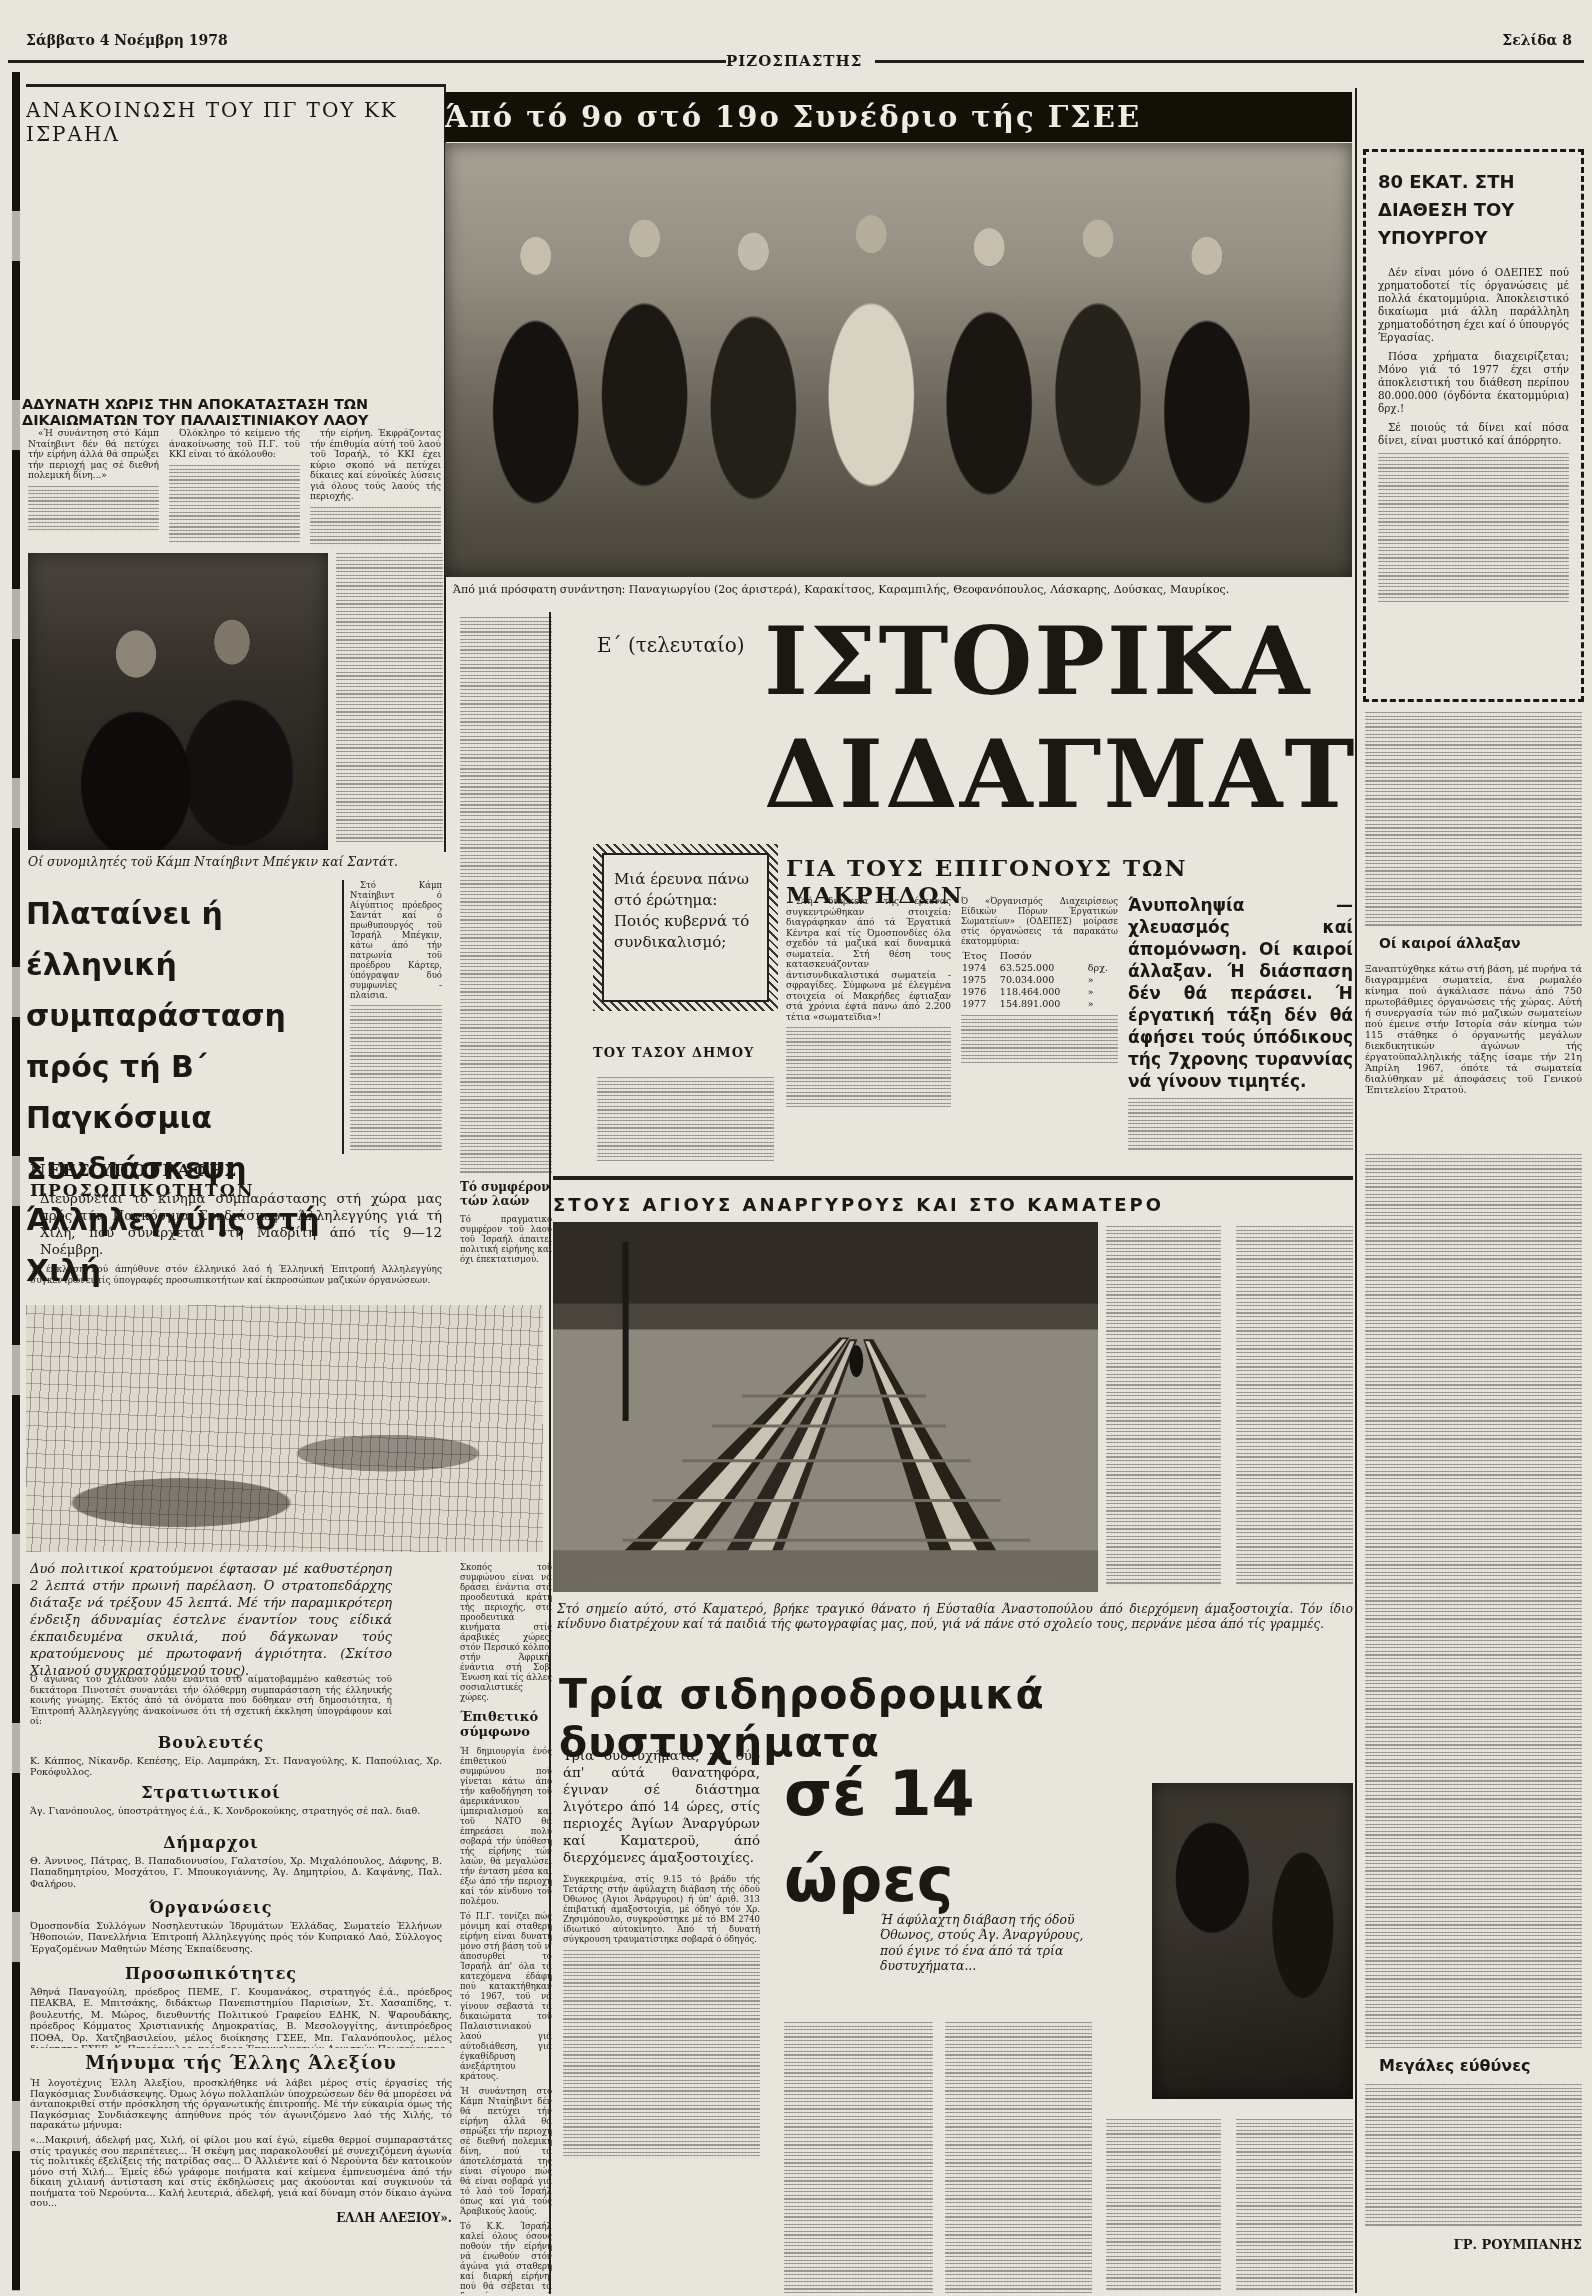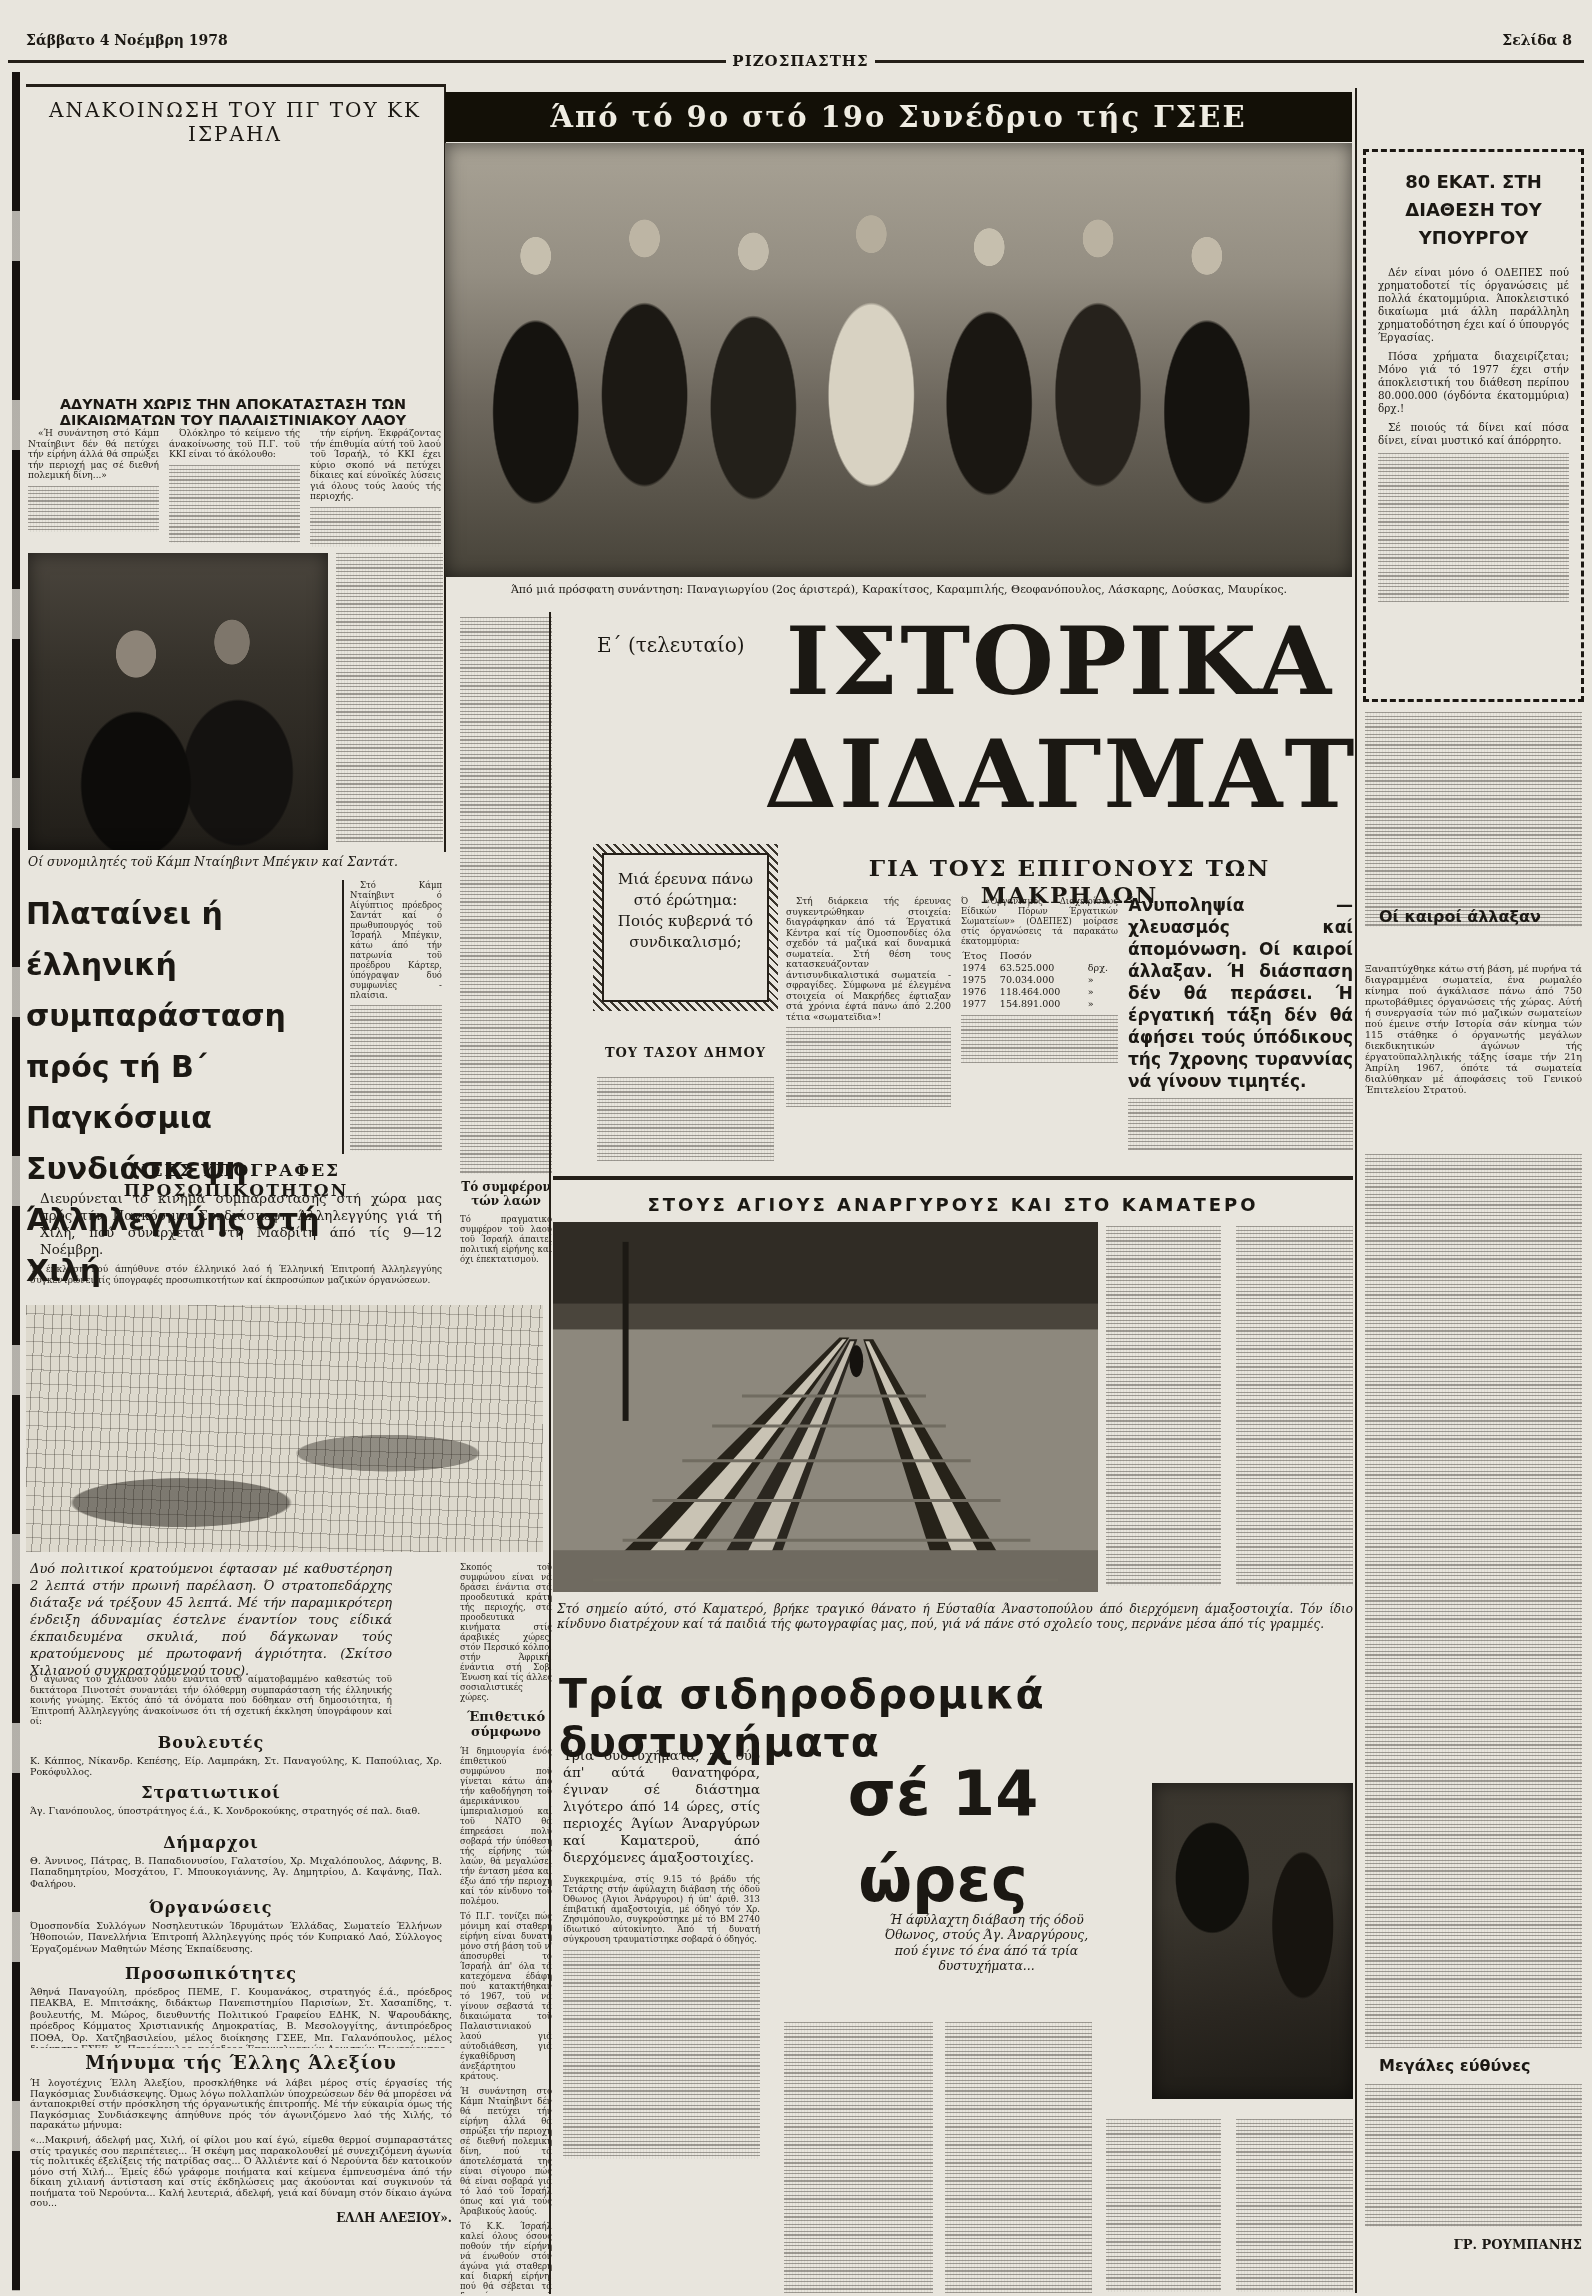--- a/index.html
+++ b/index.html
@@ -6,21 +6,21 @@
   html,body{background:#555}
   #page{position:relative;width:1592px;height:2296px;background:#e8e5dd;overflow:hidden;
          font-family:"DejaVu Serif",serif;color:#1b1813}
   .abs{position:absolute;overflow:hidden}
   .serif{font-family:"DejaVu Serif",serif}
   .sans{font-family:"DejaVu Sans",sans-serif}
   .body{font-size:9px;line-height:10.5px;text-align:justify;color:#201c15}
   .body p{margin-bottom:5px;text-indent:10px}
   .small{font-size:8.5px;line-height:10px}
   .ital{font-style:italic}
-  .ctr{text-align:center}
+  .ctr{}
   .b{font-weight:bold}
   .greek{background:
      repeating-linear-gradient(90deg, rgba(30,26,20,0) 0 2px, rgba(30,26,20,.08) 2px 3px),
      repeating-linear-gradient(180deg, rgba(30,26,20,.5) 0 1.3px, rgba(232,229,221,0) 1.3px 3.6px);
      opacity:.75}
   .vrule{background:#241f18;width:2px}
   .hrule{background:#241f18;height:3px}
   .sechead{font-weight:bold;text-align:center;font-size:16px;letter-spacing:1px}
   .namelist{font-size:9.5px;line-height:11.4px;text-align:justify}
   .photo{box-shadow:inset 0 0 18px rgba(0,0,0,.55)}
@@ -270,21 +270,21 @@
     <div class="serif" style="font-size:10.4px;line-height:13px;text-align:justify">
       <p style="text-indent:10px;margin-bottom:6px">Δέν είναι μόνο ό ΟΔΕΠΕΣ πού χρηματοδοτεί τίς όργανώσεις μέ πολλά έκατομμύρια. Άποκλειστικό δικαίωμα μιά άλλη παράλληλη χρηματοδότηση έχει καί ό ύπουργός Έργασίας.</p>
       <p style="text-indent:10px;margin-bottom:6px">Πόσα χρήματα διαχειρίζεται; Μόνο γιά τό 1977 έχει στήν άποκλειστική του διάθεση περίπου 80.000.000 (όγδόντα έκατομμύρια) δρχ.!</p>
       <p style="text-indent:10px;margin-bottom:6px">Σέ ποιούς τά δίνει καί πόσα δίνει, είναι μυστικό καί άπόρρητο.</p>
     </div>
     <div class="greek" style="height:149px"></div>
   </div>
 
   <div class="abs greek" style="left:1365px;top:712px;width:217px;height:215px"></div>
 
-  <div class="abs sans b" style="left:1379px;top:907px;width:199px;font-size:16px">Οί καιροί άλλαξαν</div>
+  <div class="abs sans b" style="left:1379px;top:935px;width:199px;font-size:14px">Οί καιροί άλλαξαν</div>
   <div class="abs body" style="left:1365px;top:963px;width:217px;height:185px;font-size:9.5px;line-height:11px">Ξαναπτύχθηκε κάτω στή βάση, μέ πυρήνα τά διαγραμμένα σωματεία, ένα ρωμαλέο κίνημα πού άγκάλιασε πάνω άπό 750 πρωτοβάθμιες όργανώσεις τής χώρας. Αύτή ή συνεργασία τών πιό μαζικών σωματείων πού έμεινε στήν Ιστορία σάν κίνημα τών 115 στάθηκε ό όργανωτής μεγάλων διεκδικητικών άγώνων τής έργατοϋπαλληλικής τάξης ίσαμε τήν 21η Άπρίλη 1967, όπότε τά σωματεία διαλύθηκαν μέ άποφάσεις τοϋ Γενικού Έπιτελείου Στρατού.</div>
   <div class="abs greek" style="left:1365px;top:1154px;width:217px;height:894px"></div>
 
   <div class="abs sans b" style="left:1379px;top:2056px;width:199px;font-size:16px">Μεγάλες εύθύνες</div>
   <div class="abs greek" style="left:1365px;top:2084px;width:217px;height:143px"></div>
   <div class="abs serif b" style="left:1413px;top:2237px;width:169px;font-size:13px;text-align:right">ΓΡ. ΡΟΥΜΠΑΝΗΣ</div>
 
 </div>
 
 

